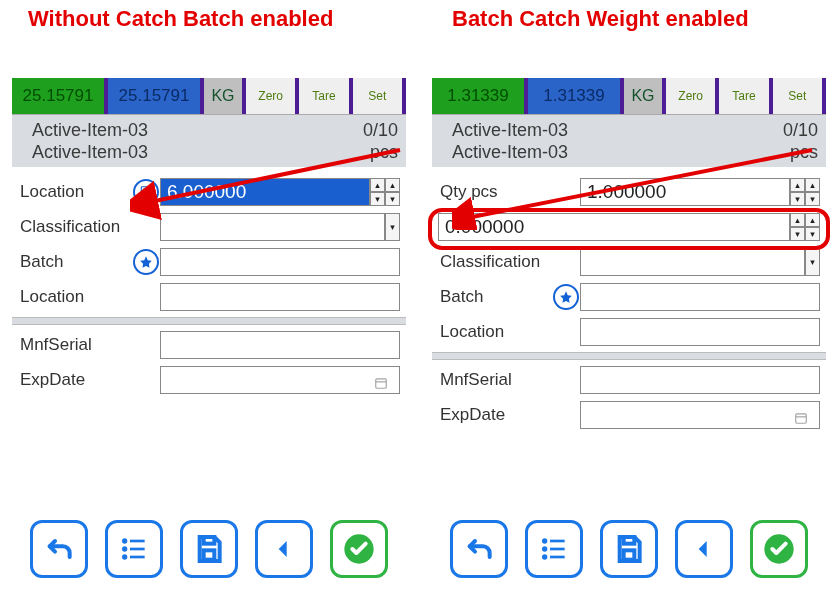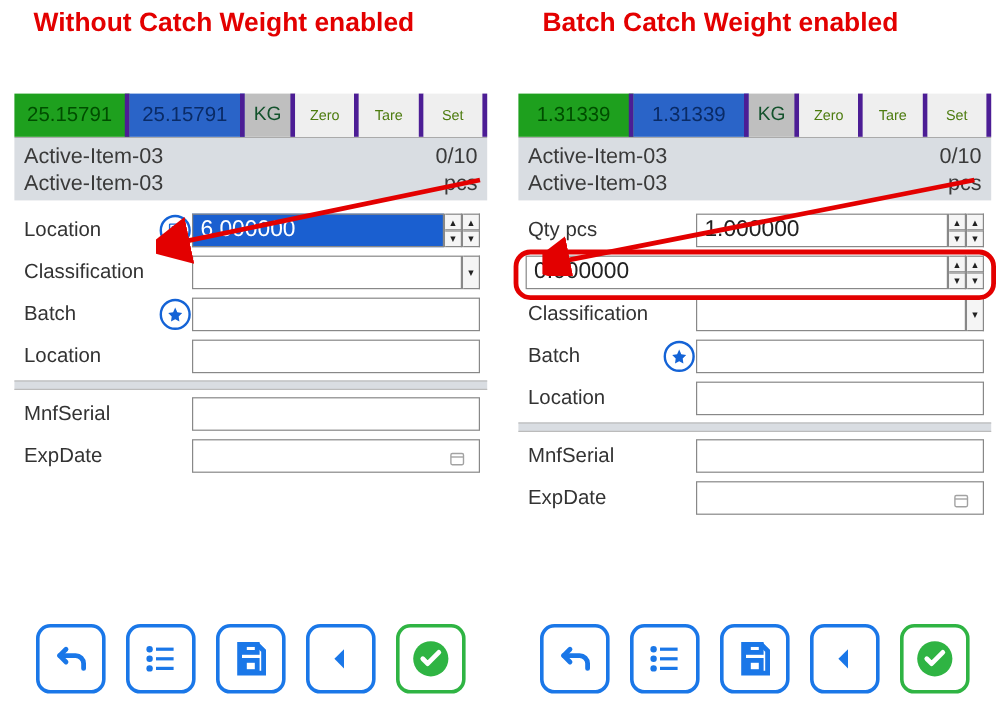--- a/index.html
+++ b/index.html
@@ -12,21 +12,21 @@
   #panel-right{left:432px;}
   
   .wbar{display:flex;height:36px;width:100%;border-bottom:1px solid #aaa;}
   .wcell{display:flex;align-items:center;justify-content:center;font-size:16px;border-right:4px solid #4c1d95;}
   .w-green{background:#1ea01e;color:#004d00;width:92px;font-size:17px;}
   .w-blue{background:#2a64c8;color:#0a2b66;width:92px;font-size:17px;}
   .w-unit{background:#bfbfbf;color:#14532d;width:38px;font-size:16px;}
   .w-btn{background:#efefef;color:#4d7c0f;flex:1;font-size:12px;cursor:pointer;}
   
   .itemhdr{background:#d9dde2;padding:4px 8px 4px 8px;font-size:18px;color:#3a3a3a;}
-  .itemhdr .row{display:flex;justify-content:space-between;line-height:22px;}
+  .itemhdr .row{display:flex;justify-content:space-between;line-height:22px;margin-left:12px;}
   
   .form{padding:6px 6px 2px 6px;}
   .frow{display:flex;align-items:center;height:32px;margin:3px 0;}
   .flabel{width:112px;font-size:17px;color:#333;padding-left:2px;}
   .ficon{width:28px;display:flex;justify-content:center;}
   .circle-ic{width:26px;height:26px;border:2px solid #1463d6;border-radius:50%;display:flex;align-items:center;justify-content:center;color:#1463d6;box-sizing:border-box;}
   .circle-ic svg{width:14px;height:14px;fill:#1463d6;}
   .field{flex:1;display:flex;height:28px;}
   .field-box{flex:1;border:1px solid #888;background:#fff;font-size:19px;padding:1px 6px;display:flex;align-items:center;box-sizing:border-box;}
   .field-box.sel{background:#1a5fd0;color:#fff;}
@@ -42,21 +42,21 @@
   .bbtn.green{border:3px solid #2fb443;background:#fff;color:#2fb443;}
   .bbtn svg{width:32px;height:32px;}
   
   .arrow{position:absolute;pointer-events:none;}
   
   .hi-box{position:absolute;border:4px solid #e30000;border-radius:14px;box-sizing:border-box;pointer-events:none;}
 </style>
 </head>
 <body>
 
-<div id="cap-left" class="caption">Without Catch Weight enabled</div>
+<div id="cap-left" class="caption">Without Catch Batch enabled</div>
 <div id="cap-right" class="caption">Batch Catch Weight enabled</div>
 
 <div id="panel-left" class="panel">
   <div class="wbar">
     <div class="wcell w-green">25.15791</div>
     <div class="wcell w-blue">25.15791</div>
     <div class="wcell w-unit">KG</div>
     <div class="wcell w-btn">Zero</div>
     <div class="wcell w-btn">Tare</div>
     <div class="wcell w-btn">Set</div>

